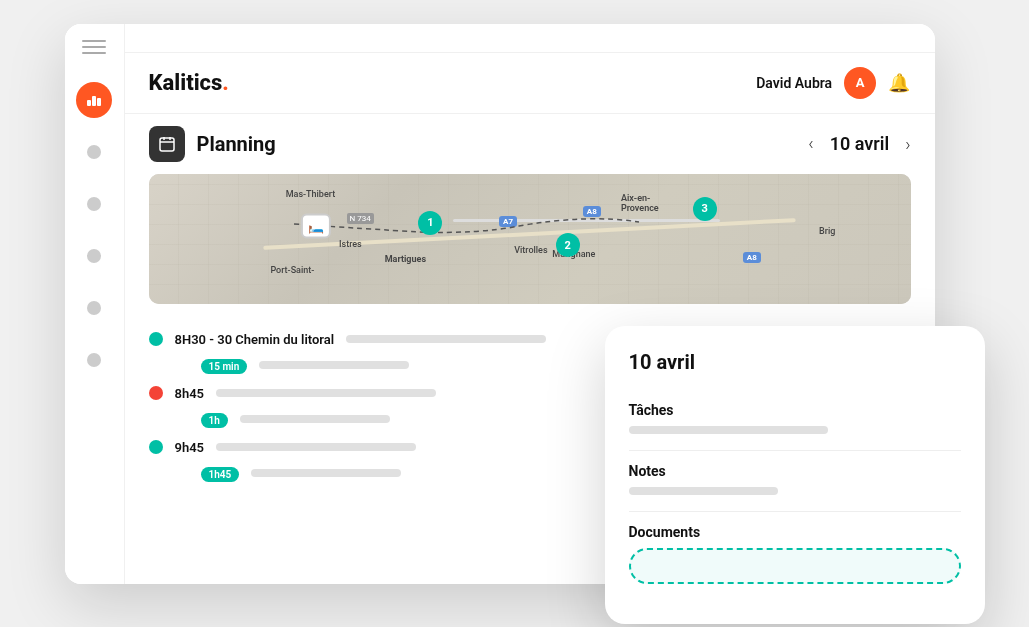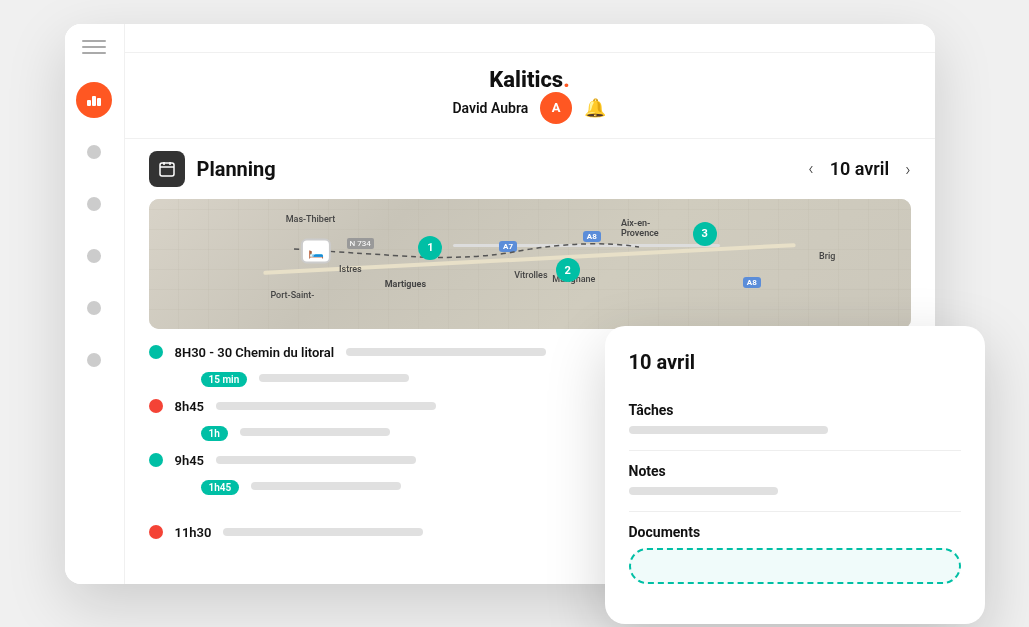--- a/index.html
+++ b/index.html
@@ -173,21 +173,21 @@
           transparent 29px,
           rgba(180,175,160,0.3) 30px
         ),
         linear-gradient(135deg, #d8d3c8 0%, #c8c4b8 30%, #d0ccbe 60%, #ccc8bc 100%);
       position: relative;
     }
 
     
     .timeline {
       flex: 1;
-      padding: 16px 24px;
+      padding: 28px 24px;
       overflow-y: auto;
     }
 
     .timeline-item {
       display: flex;
       align-items: center;
       gap: 12px;
       margin-bottom: 8px;
     }
 
@@ -329,21 +329,21 @@
       <div class="sidebar-nav-item">
           <div class="dot"></div>
         </div>
       <div class="sidebar-nav-item">
           <div class="dot"></div>
         </div>
     </div>
 
     <div class="main-content">
 
-      <div style="display:flex; align-items:center; justify-content:space-between; padding: 14px 24px; border-bottom: 1px solid #f0f0f0; flex-direction: column;">
+      <div style="display:flex; align-items:center; justify-content:space-between; padding: 14px 24px; border-bottom: 1px solid #f0f0f0;">
         <div style="font-size:22px; font-weight:800; color:#111;">
           <span>Kalitics</span><span style="color:#ff5722;">.</span>
         </div>
         <div style="display:flex; align-items:center; gap:12px;">
           <span style="font-size:14px; font-weight:600; color:#111;">David Aubra</span>
           <div style="width:32px;height:32px;border-radius:50%;background:#ff5722;color:#fff;display:flex;align-items:center;justify-content:center;font-size:13px;font-weight:700;">A</div>
           <span style="font-size:18px; color:#555; cursor:pointer;">🔔</span>
         </div>
       </div>
 
@@ -424,25 +424,20 @@
           <div class="timeline-dot teal"></div>
           <span style="font-size:13px;font-weight:600;color:#111;">9h45</span>
           <div class="timeline-bar" style="max-width:200px;"></div>
         </div>
 
         <div style="margin-left:26px; margin-bottom:24px;">
           <span class="duration-badge teal">1h45</span>
           <div class="timeline-bar" style="display:inline-block;width:150px;margin-left:8px;vertical-align:middle;"></div>
         </div>
 
-        <div class="timeline-item">
-          <div class="timeline-dot red"></div>
-          <span style="font-size:13px;font-weight:600;color:#111;">11h30</span>
-          <div class="timeline-bar" style="max-width:200px;"></div>
-        </div>
       </div>
     </div>
   </div>
 
   <div class="floating-card">
     <div class="card-header-row">
       <span class="card-date">10 avril</span>
     </div>
 
     <div class="card-section">

